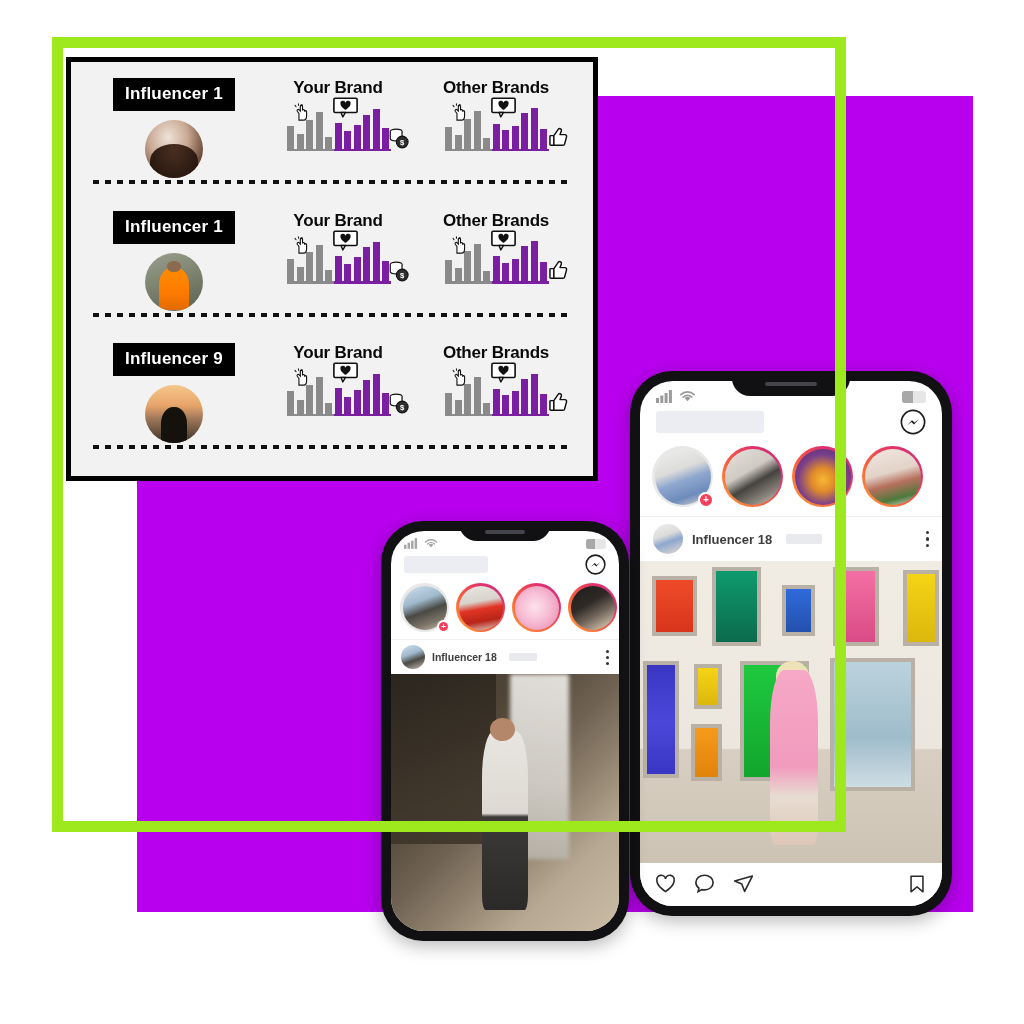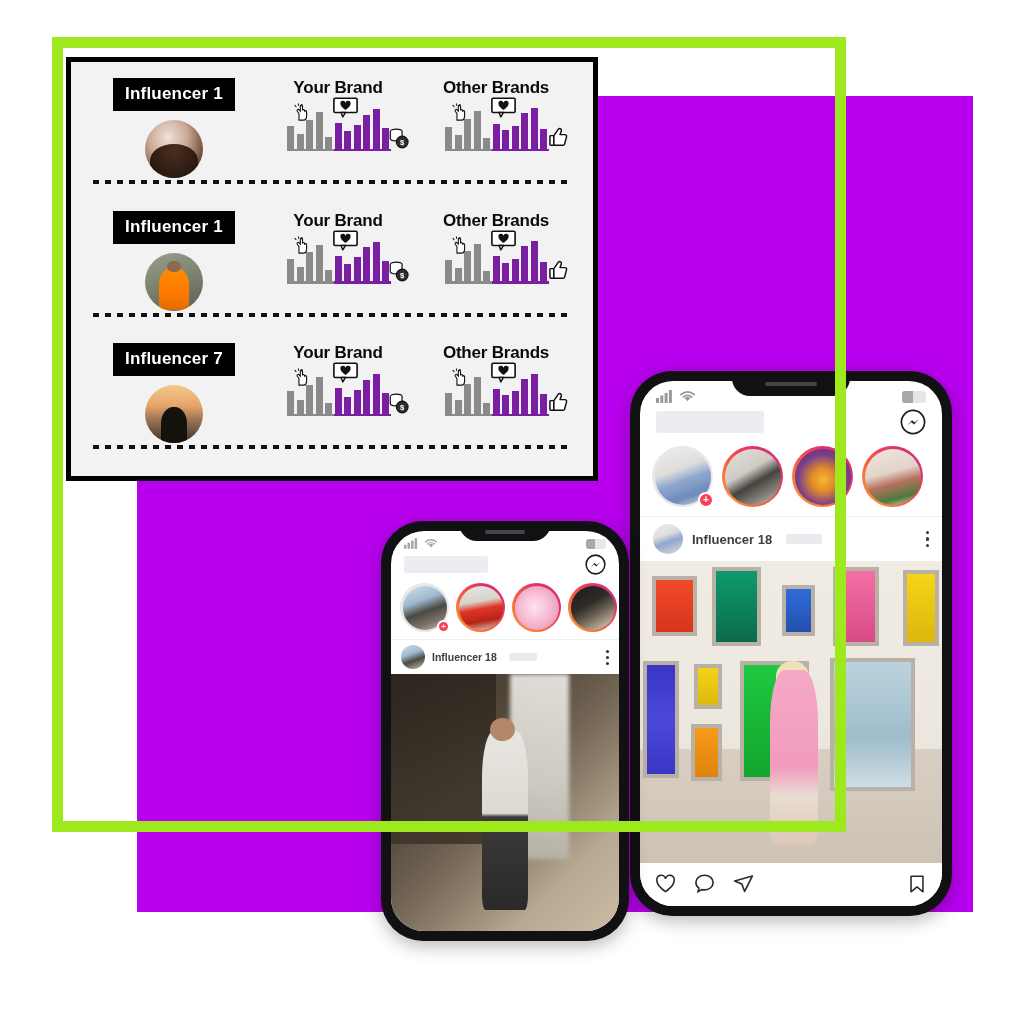--- a/index.html
+++ b/index.html
@@ -540,21 +540,21 @@
             </div>
           </div>
         </div>
       </div>
       <div class="divider"></div>
     </div>
 
     <div class="inf-row">
       <div class="row-inner">
         <div class="col-left">
-          <div class="inf-badge">Influencer 7</div>
+          <div class="inf-badge">Influencer 9</div>
           <div class="avatar av3"></div>
         </div>
         <div class="col-chart">
           <div class="chart-title">Your Brand</div>
           <div class="chart-icon">
             <div class="bars">
               <div class="bar g" style="height:55%"></div>
                 <div class="bar g" style="height:35%"></div>
               <div class="bar g" style="height:70%"></div>
                 <div class="bar g" style="height:88%"></div>

